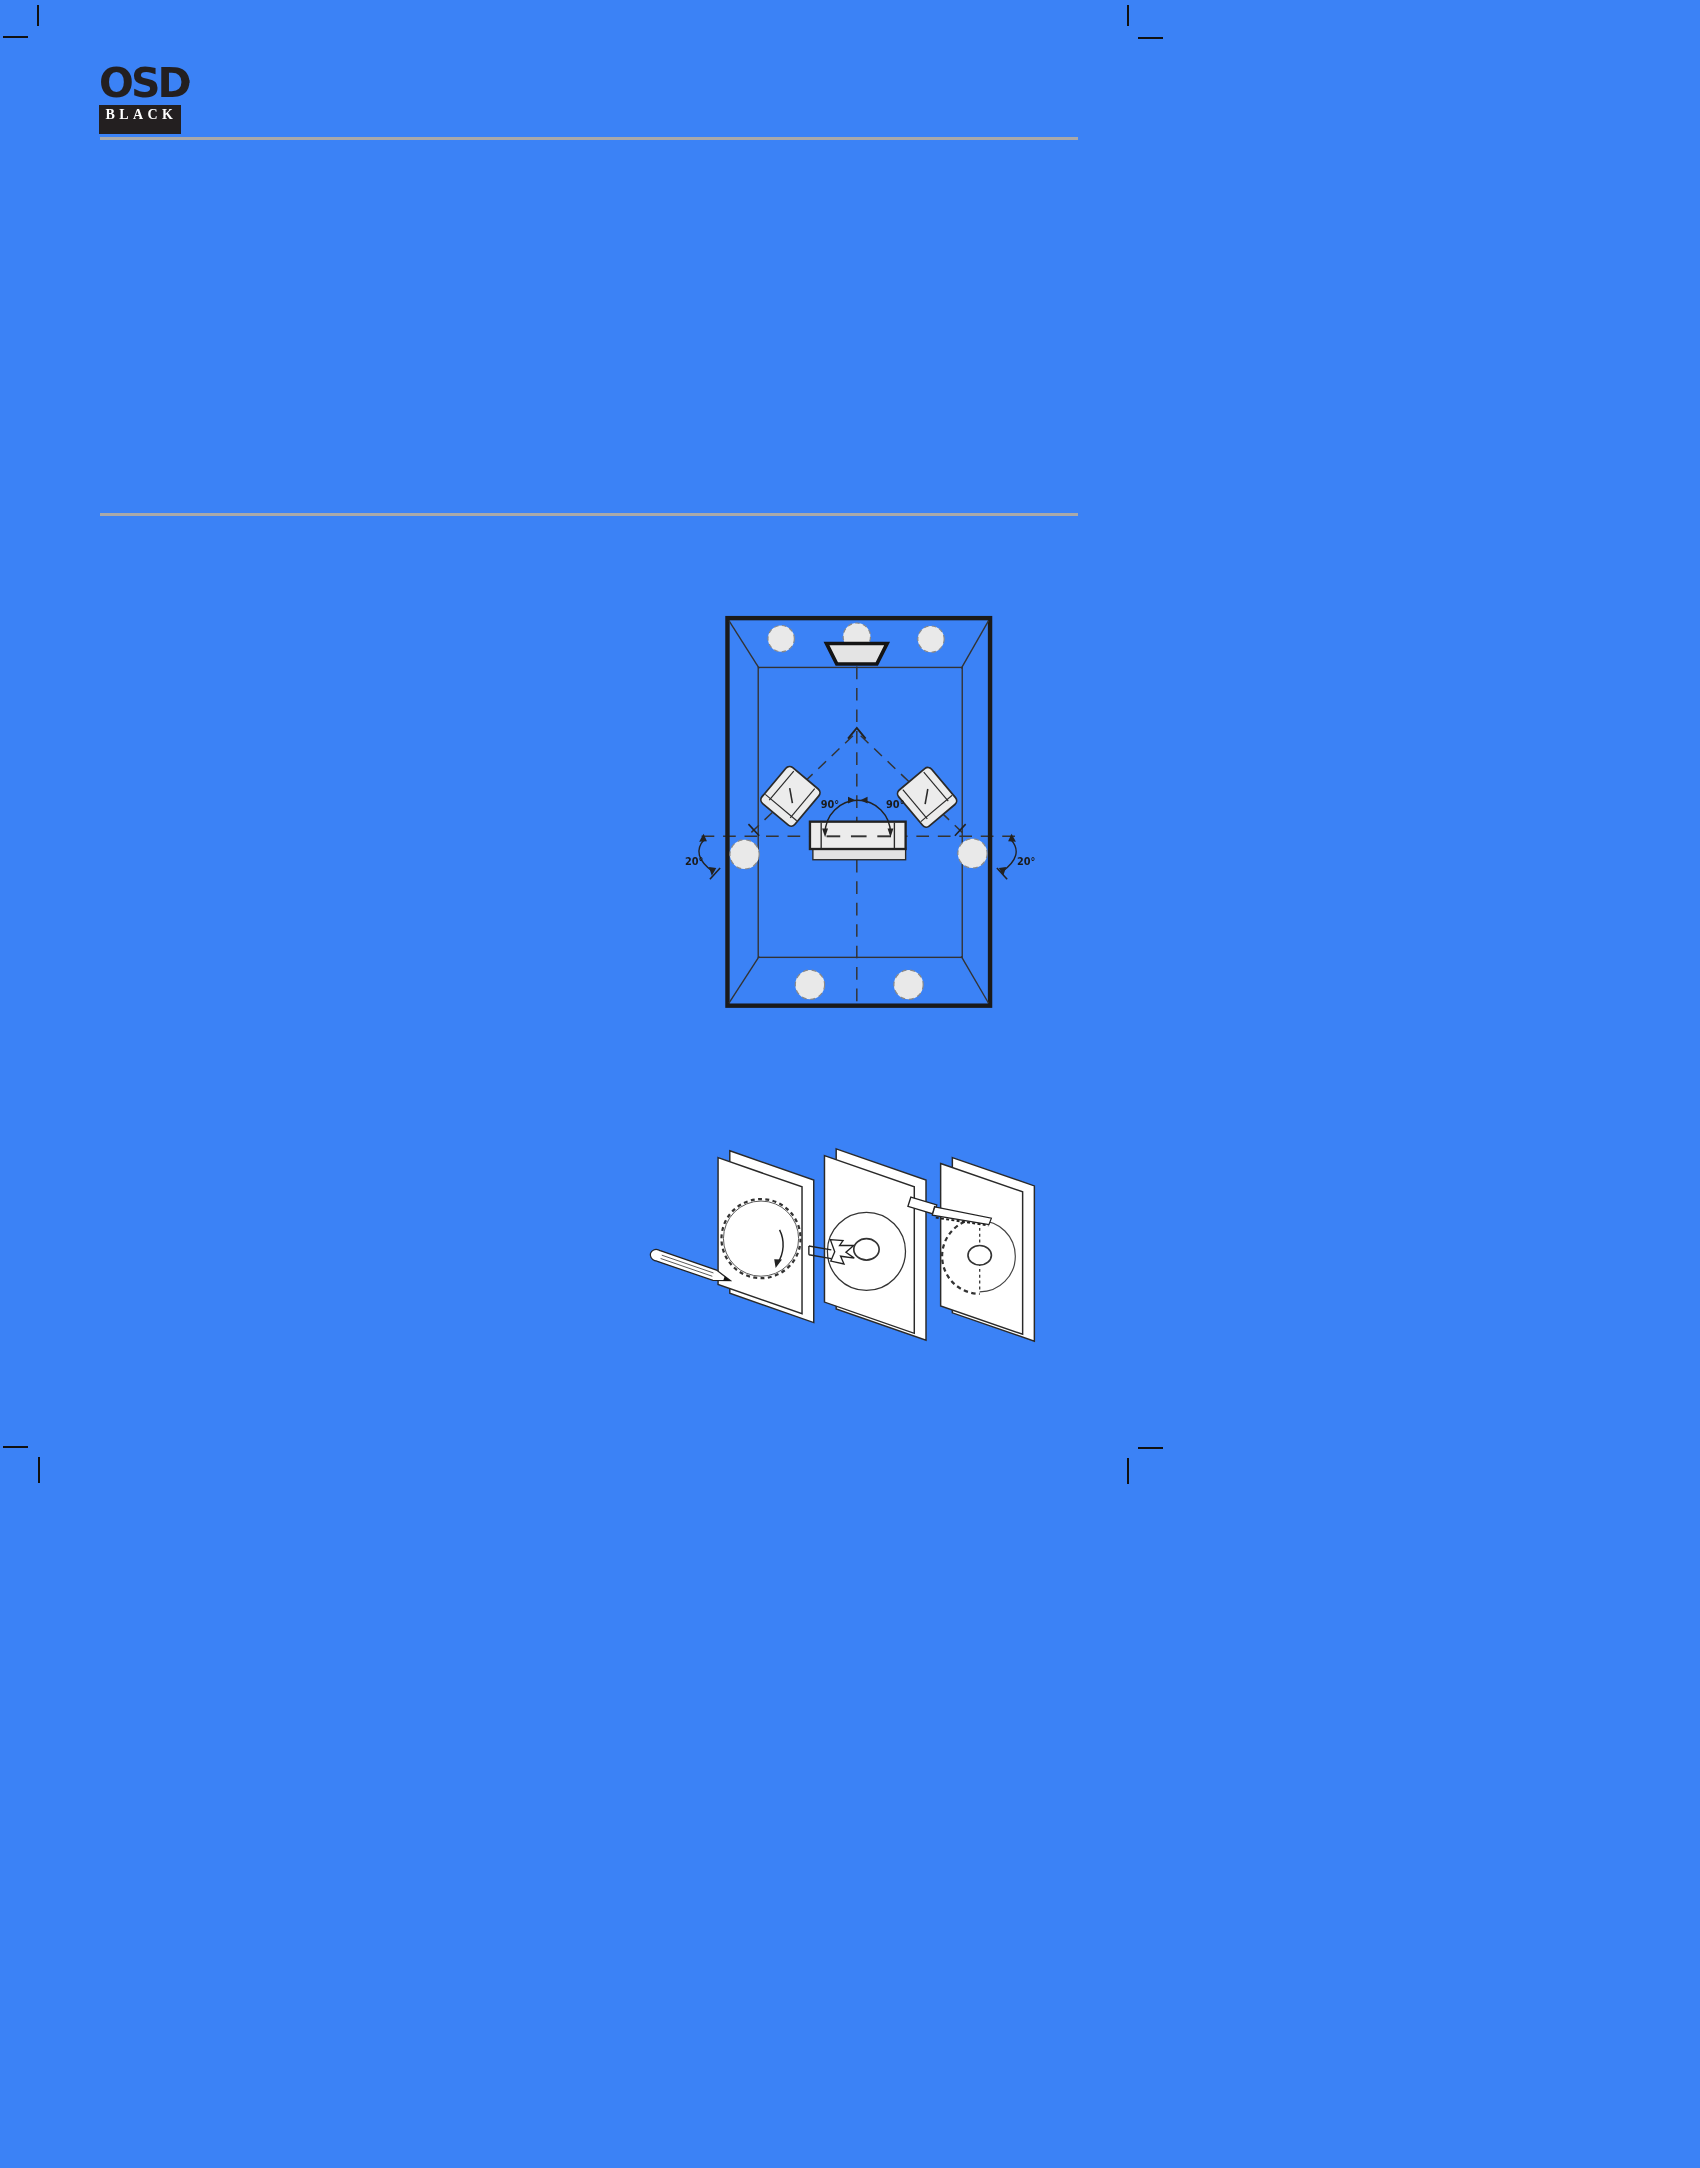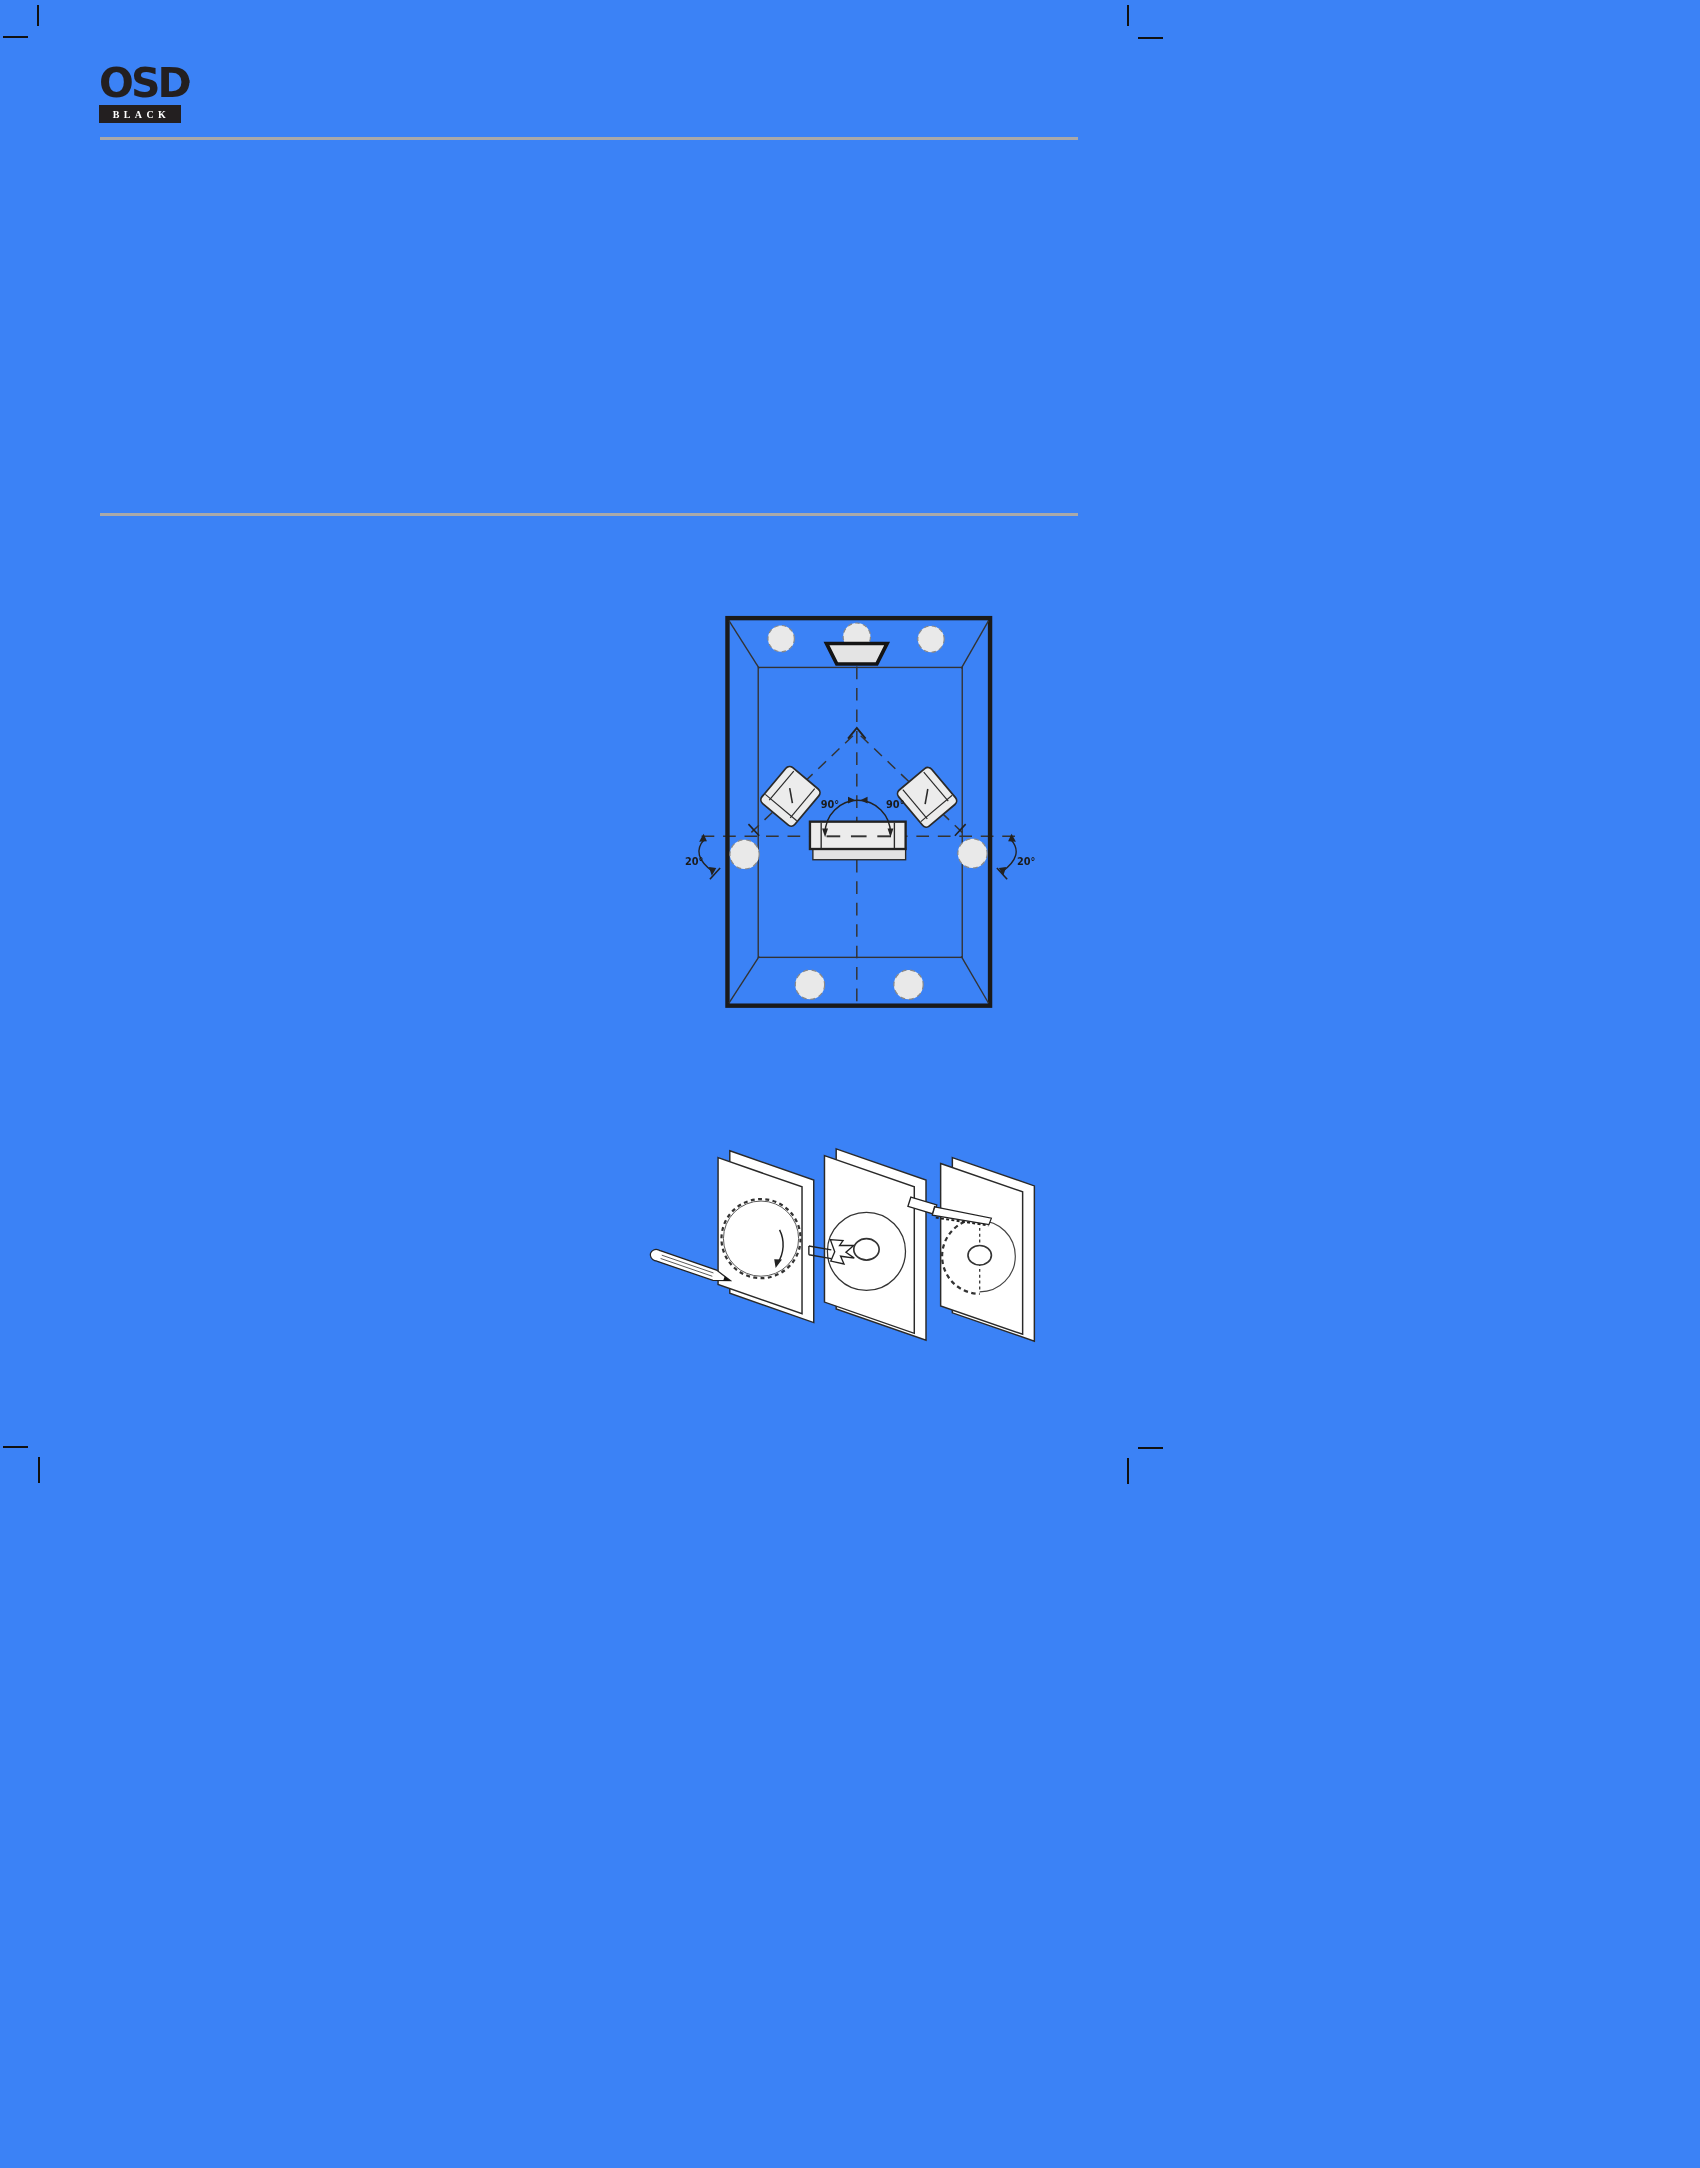--- a/index.html
+++ b/index.html
@@ -26,26 +26,26 @@
     color:#231f20;
     transform:scaleY(0.98);
     white-space:nowrap;
   }
   .logo-reg{
     position:absolute;top:-1px;right:-7.8px;
     font-size:8.8px;letter-spacing:0;font-weight:normal;color:#231f20;
   }
   .logo-bar{
     margin-top:2px;
-    width:82px;height:18px;
+    width:82px;height:29px;
     background:#231f20;
     color:#ffffff;
     font-family:"Liberation Serif", serif;
     font-weight:bold;
-    font-size:10px;line-height:19.5px;
+    font-size:14px;line-height:19.5px;
     letter-spacing:4.4px;
     text-align:center;
     padding-left:2.9px;
     box-sizing:border-box;
     white-space:nowrap;
   }
   .rule{position:absolute;left:100px;width:978px;height:2.9px;background:#a9a9a9;}
   .rule1{top:137px;}
   .rule2{top:513px;}
 

